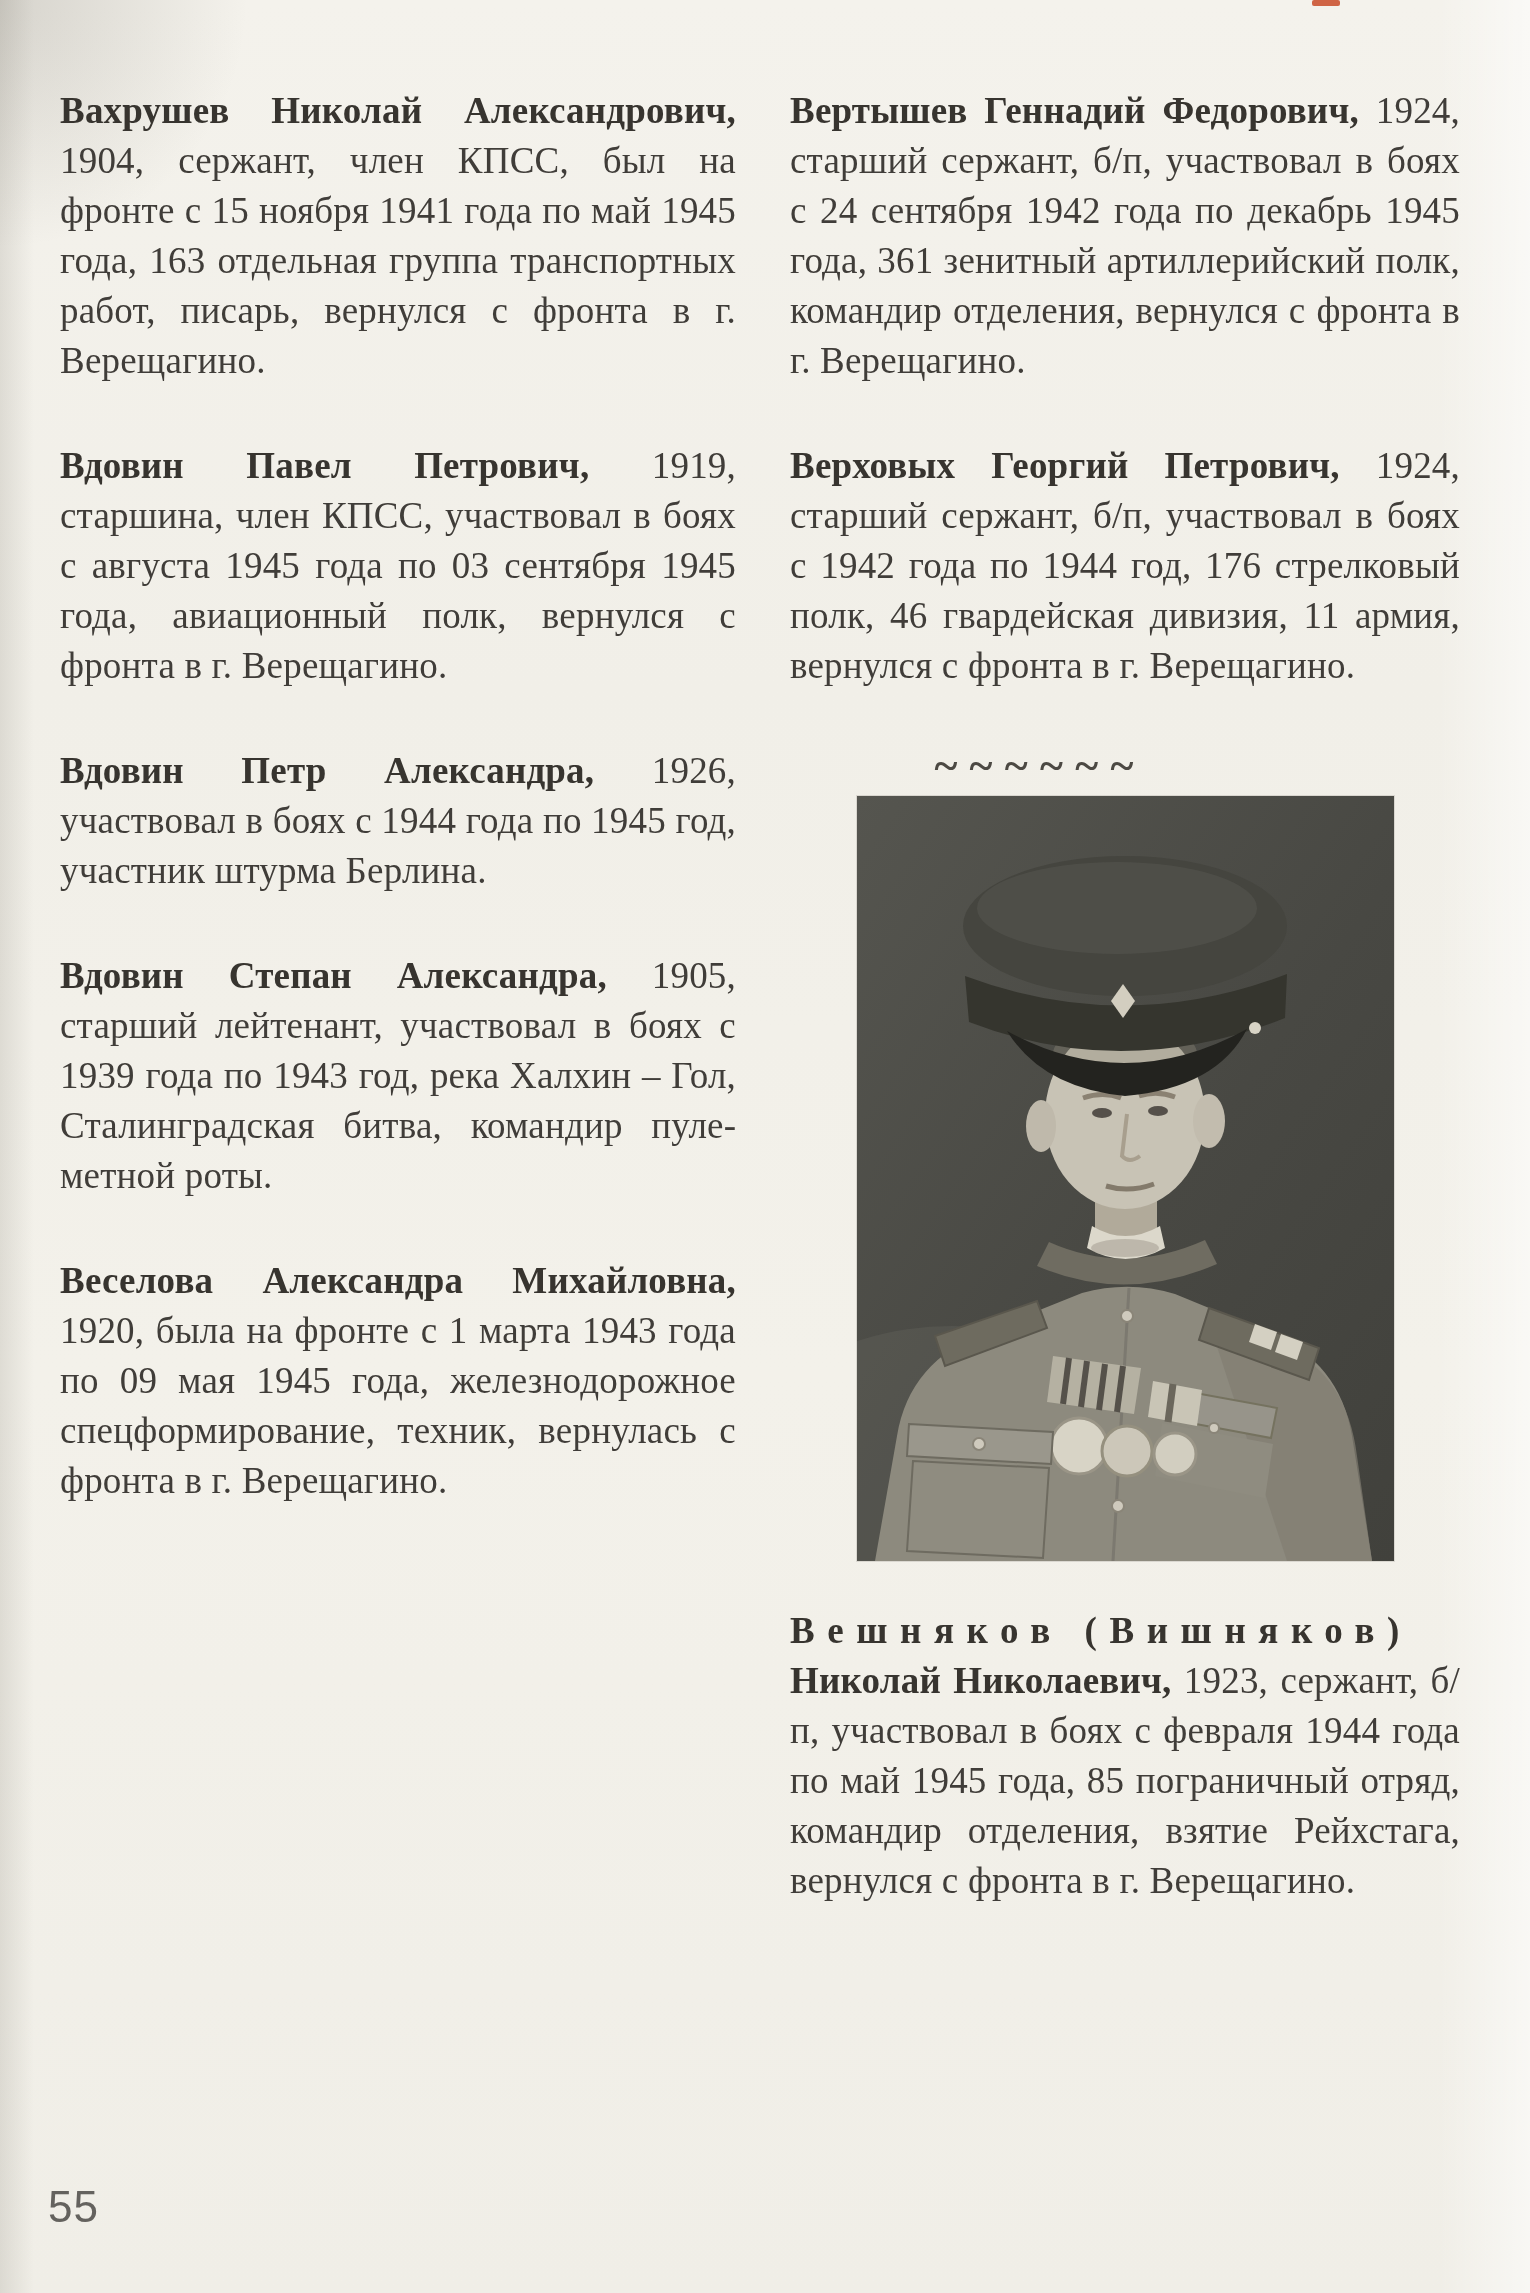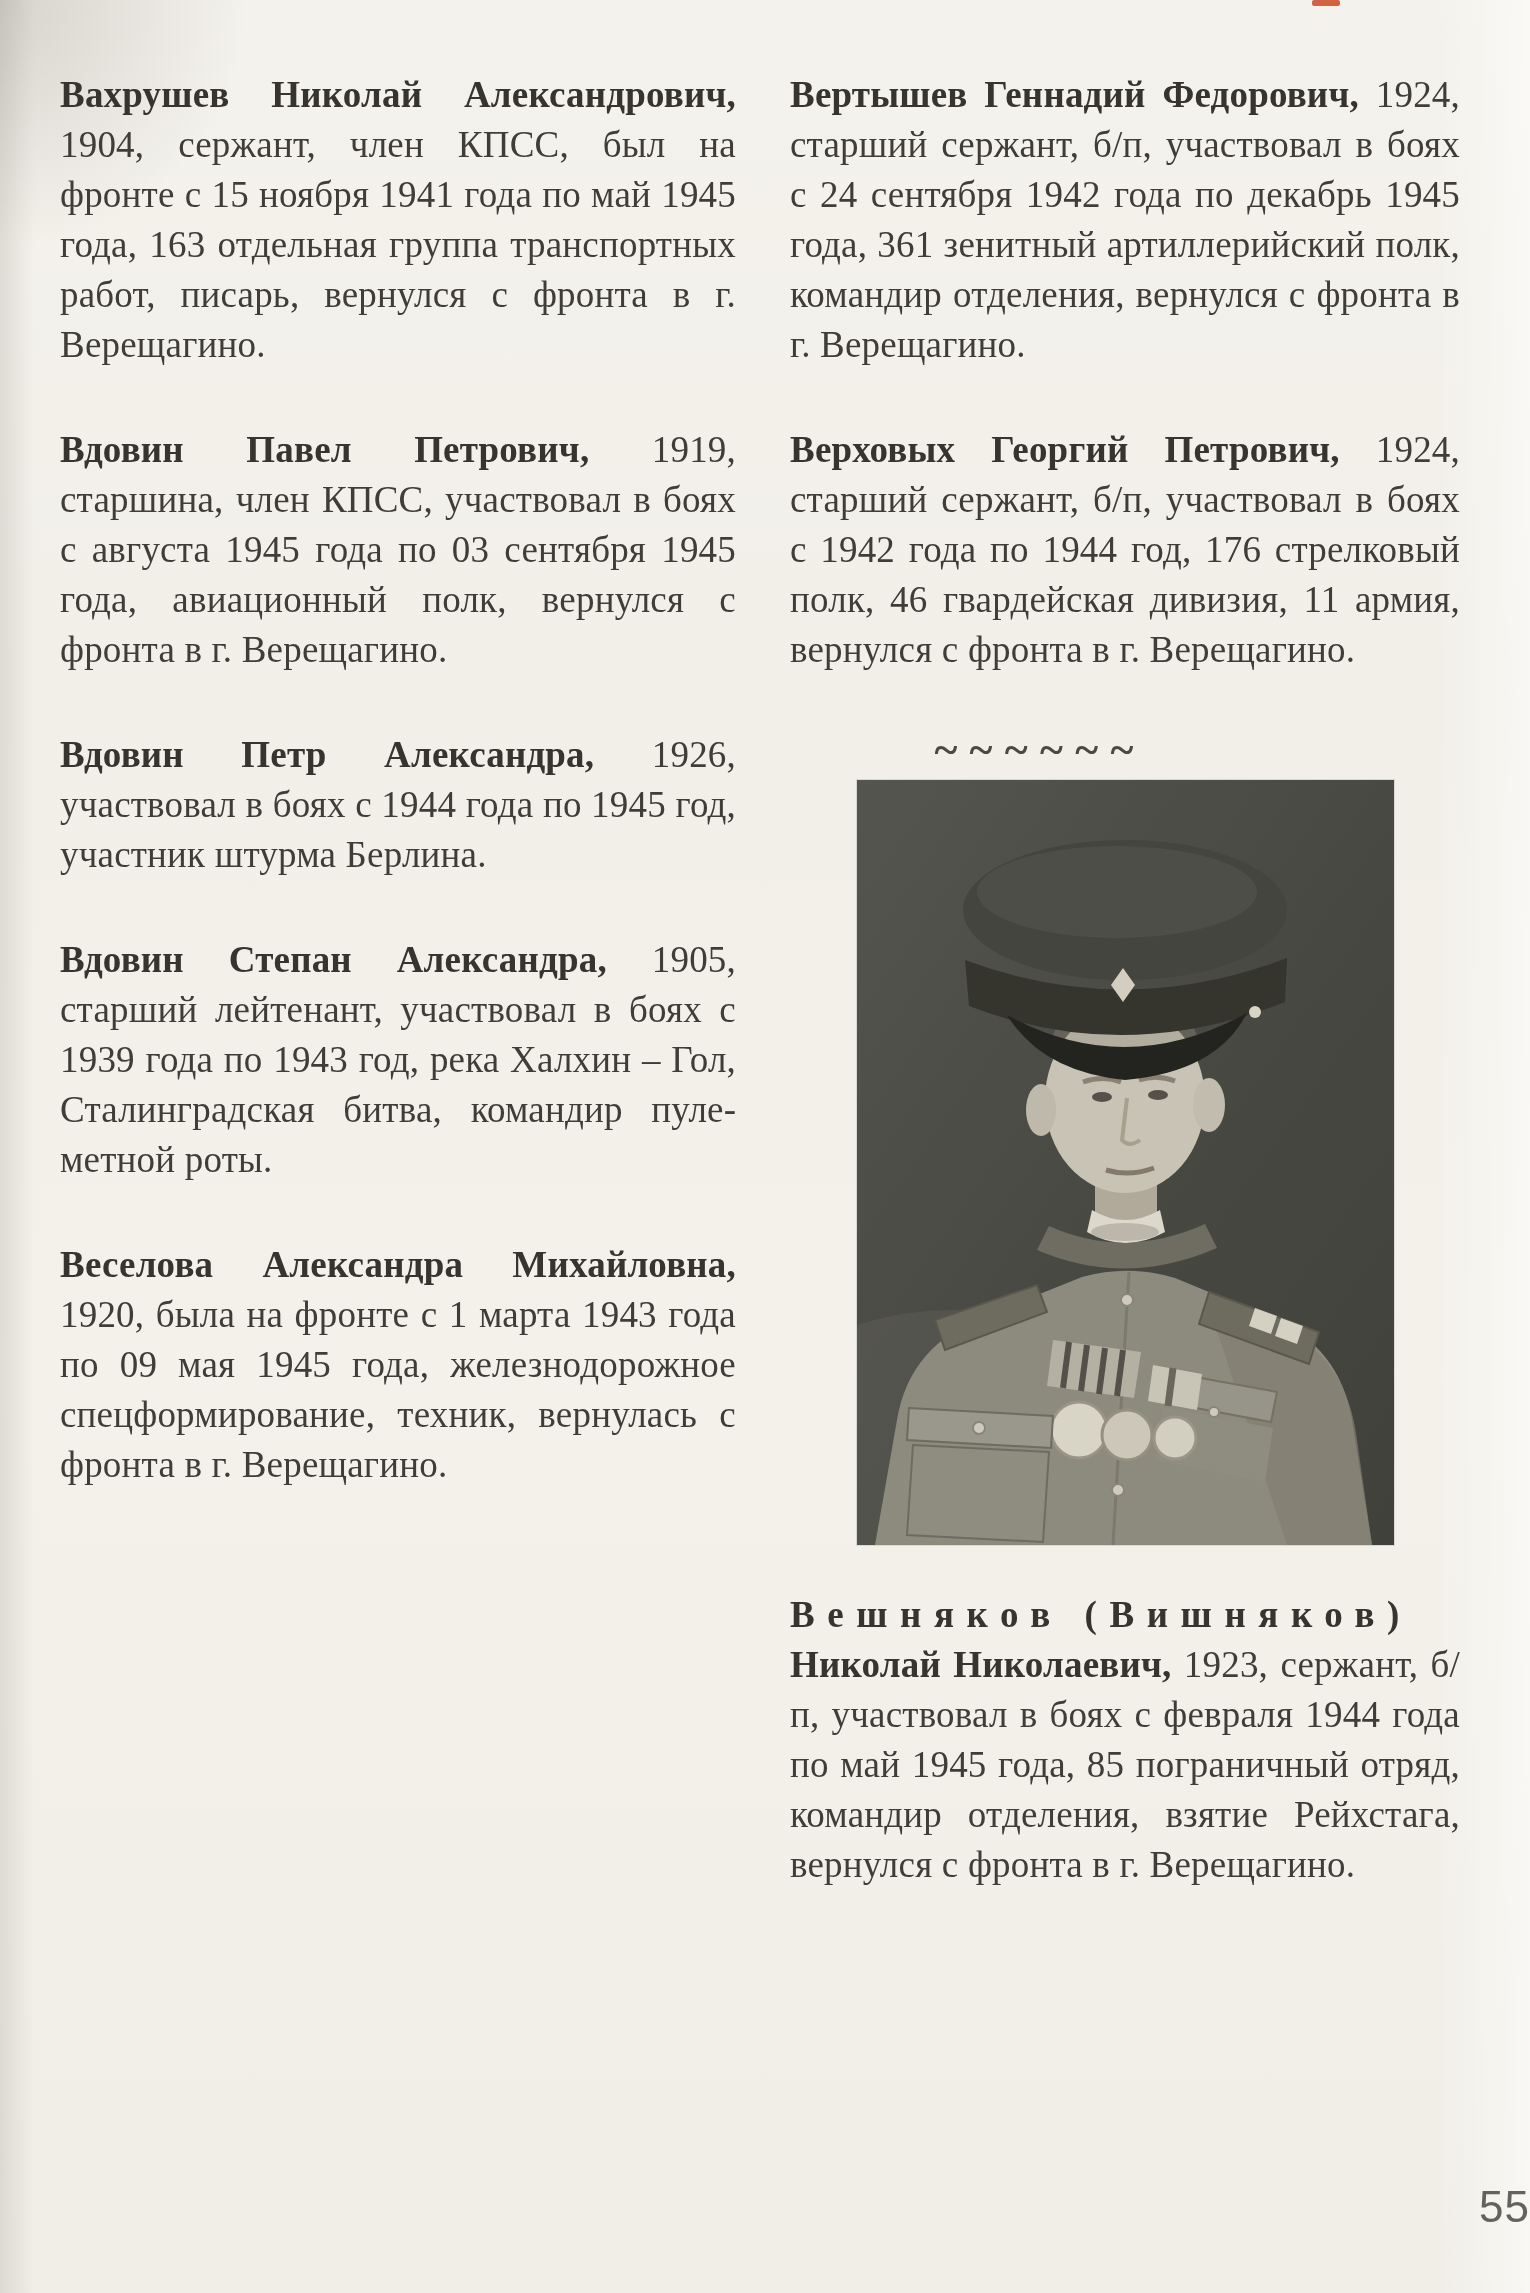--- a/index.html
+++ b/index.html
@@ -17,21 +17,21 @@
     color:#403d39;
   }
   .scan-red-mark{
     position:absolute;left:1312px;top:0;width:28px;height:6px;
     background:#c84b28;opacity:.85;border-radius:2px;
   }
   .col{position:absolute;top:70px;}
   .col-left{left:60px;width:676px;}
   .col-right{left:790px;width:670px;}
   p.entry{
-    margin:0 0 55px 0;
+    margin:16px 0 55px 0;
     font-size:37px;line-height:50px;
     text-align:justify;
     letter-spacing:0.2px;
   }
   p.entry:last-child{margin-bottom:0;}
   p.entry b{font-weight:700;color:#37342f;}
   .spaced-name{
     display:block;
     letter-spacing:0.34em;
     white-space:nowrap;
@@ -44,21 +44,21 @@
     letter-spacing:0.28em;
   }
   .photo{
     width:537px;height:765px;
     margin:0 auto 45px auto;
     box-shadow:0 0 0 1px rgba(80,75,65,0.15);
   }
   .photo svg{display:block;}
   .page-number{
     position:absolute;left:0;right:0;top:2182px;
-    text-align:right;
+    text-align:left;
     font-family:"Liberation Sans", sans-serif;
     font-size:44px;color:#64625e;letter-spacing:1px;margin-left:48px;
   }
 </style>
 </head>
 <body>
 
 <div class="page">
 
   <div class="scan-red-mark"></div>

